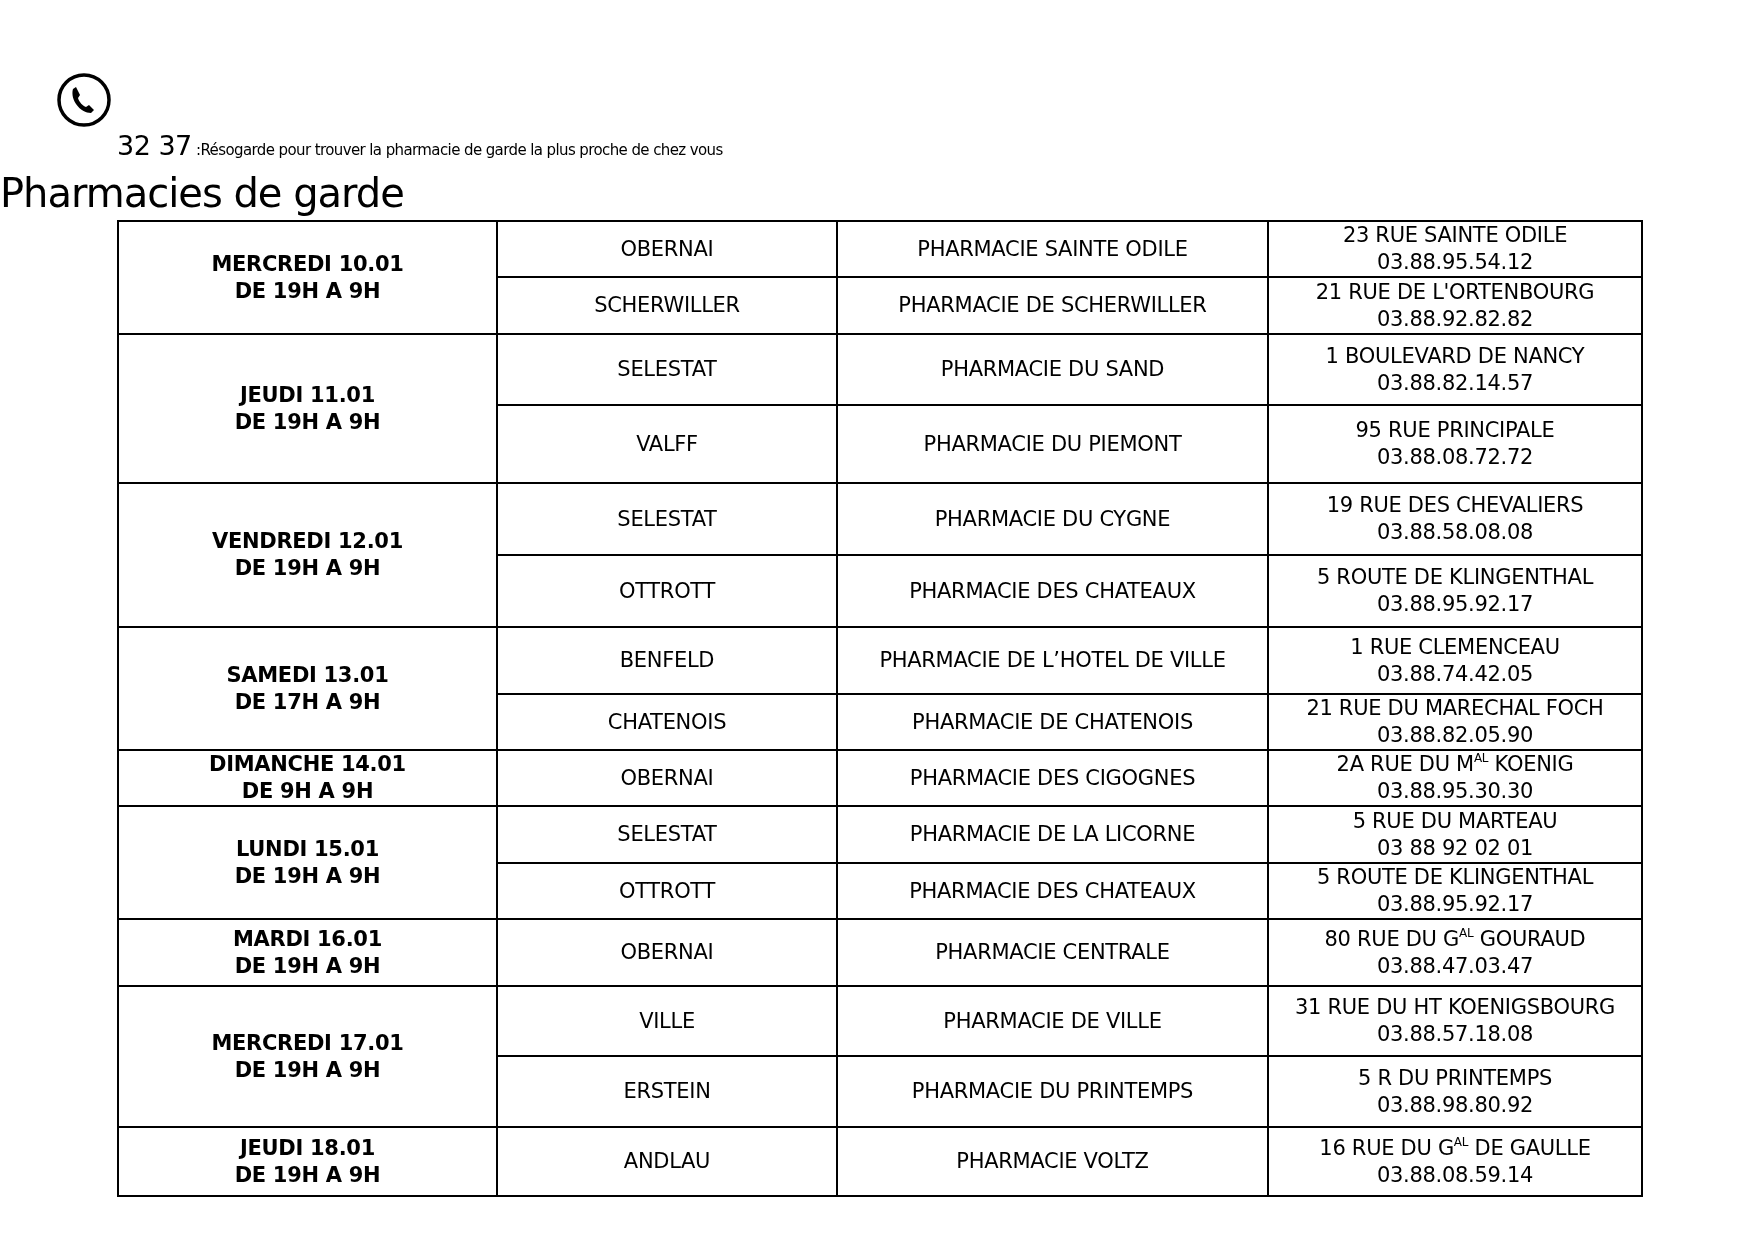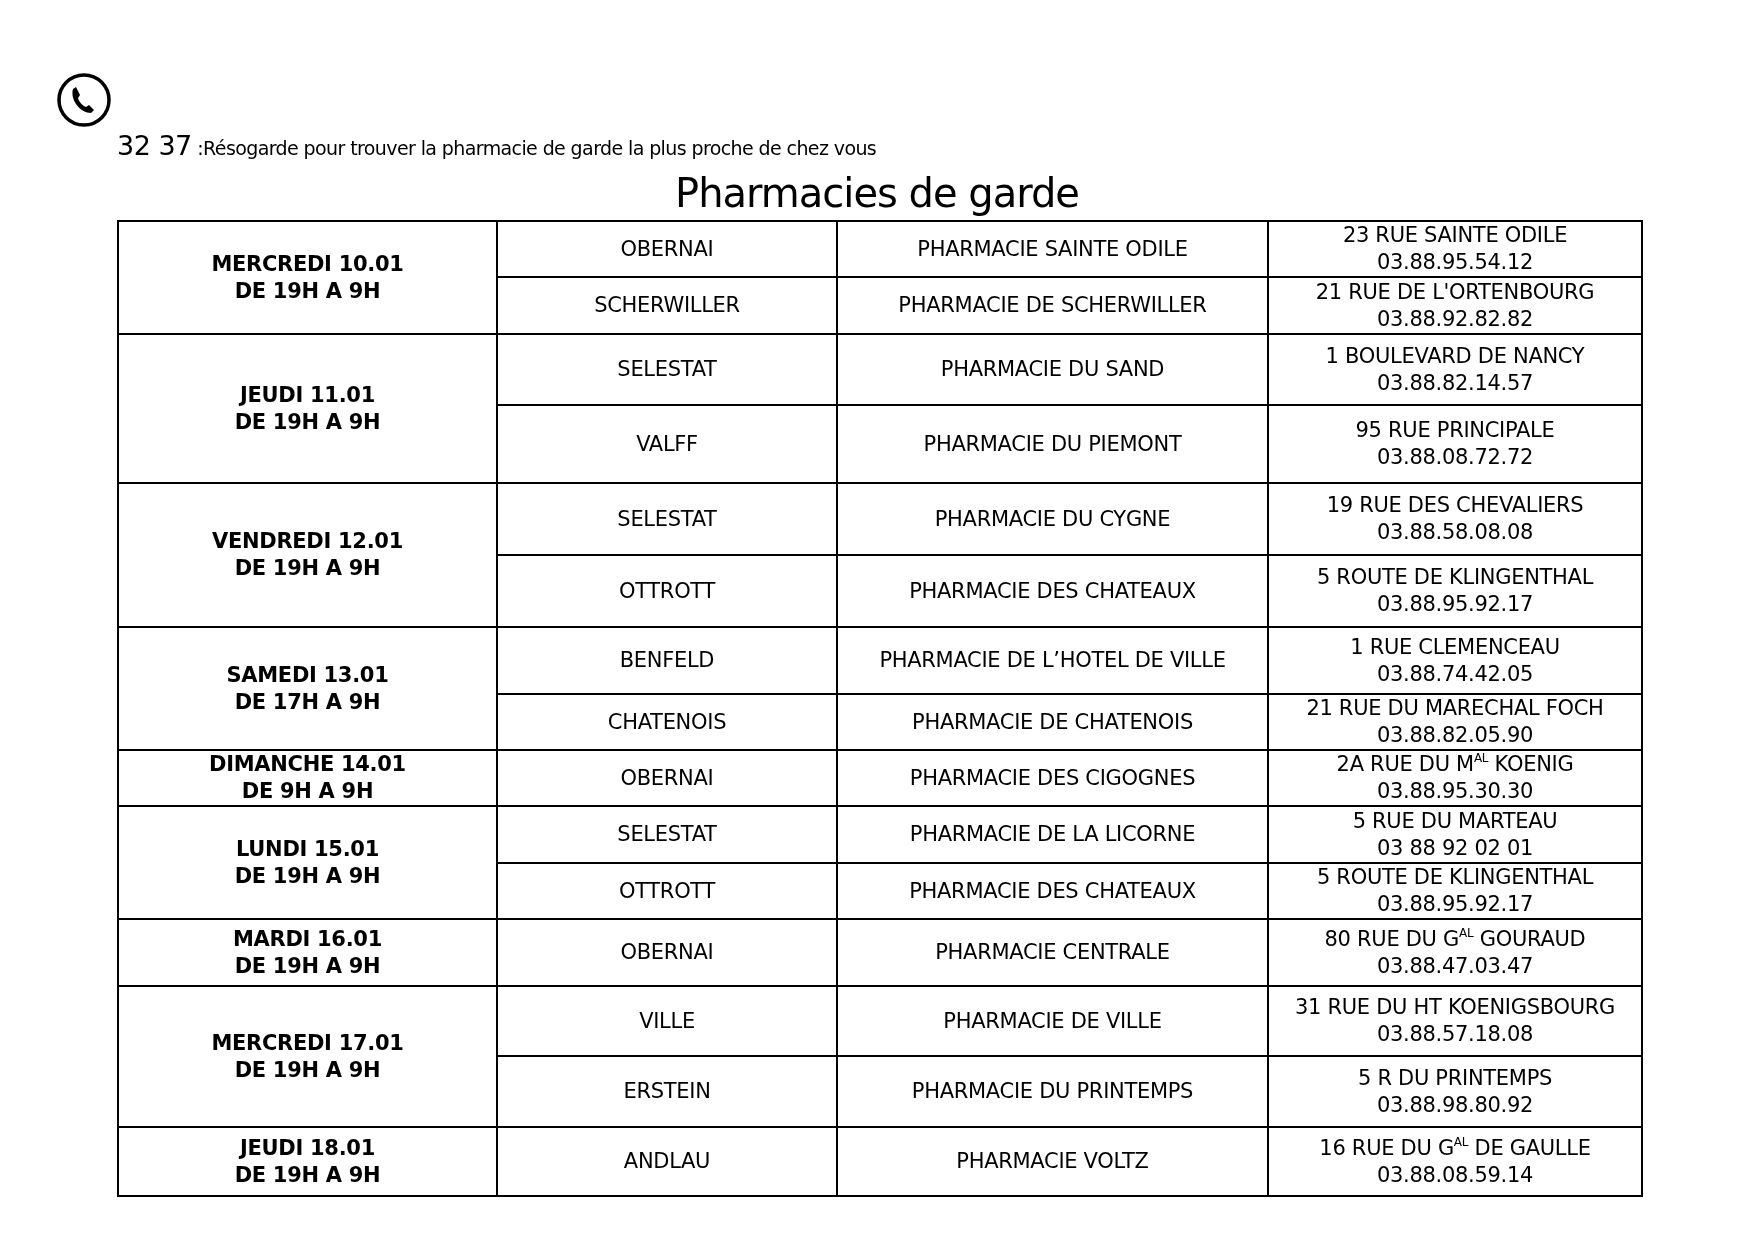--- a/index.html
+++ b/index.html
@@ -1,22 +1,22 @@
 <!DOCTYPE html>
 <html><head>
 <meta charset="utf-8">
 <style>
   html, body { margin: 0; padding: 0; background: #ffffff; }
   body { width: 1754px; height: 1240px; position: relative; overflow: hidden;
          font-family: "DejaVu Sans", sans-serif; color: #000; }
   .phone-icon { position: absolute; left: 56px; top: 72px; width: 56px; height: 56px; }
   .hotline { position: absolute; left: 117px; top: 130px; white-space: nowrap; }
   .hotline .num { font-size: 27px; letter-spacing: -0.5px; }
-  .hotline .desc { font-size: 19px; letter-spacing: -0.6px; }
-  .title { position: absolute; left: 0; width: 1754px; top: 170px; text-align: center;
+  .hotline .desc { font-size: 15px; letter-spacing: -0.6px; }
+  .title { position: absolute; left: 0; width: 1754px; top: 170px; text-align: left;
            font-size: 40px; letter-spacing: -1px; }
   table.schedule { position: absolute; left: 117px; top: 220px; width: 1524px;
                    border-collapse: collapse; table-layout: fixed; }
   table.schedule td { border: 2px solid #000; text-align: center; vertical-align: middle;
                       padding: 0; font-size: 21px; line-height: 27px; letter-spacing: -0.3px; }
   td.day { font-weight: bold; font-size: 21px; }
   td.addr { font-size: 21px; }
   sup { font-size: 12px; vertical-align: 9px; line-height: 0; margin-top: 28px; }
 </style>
 </head>

